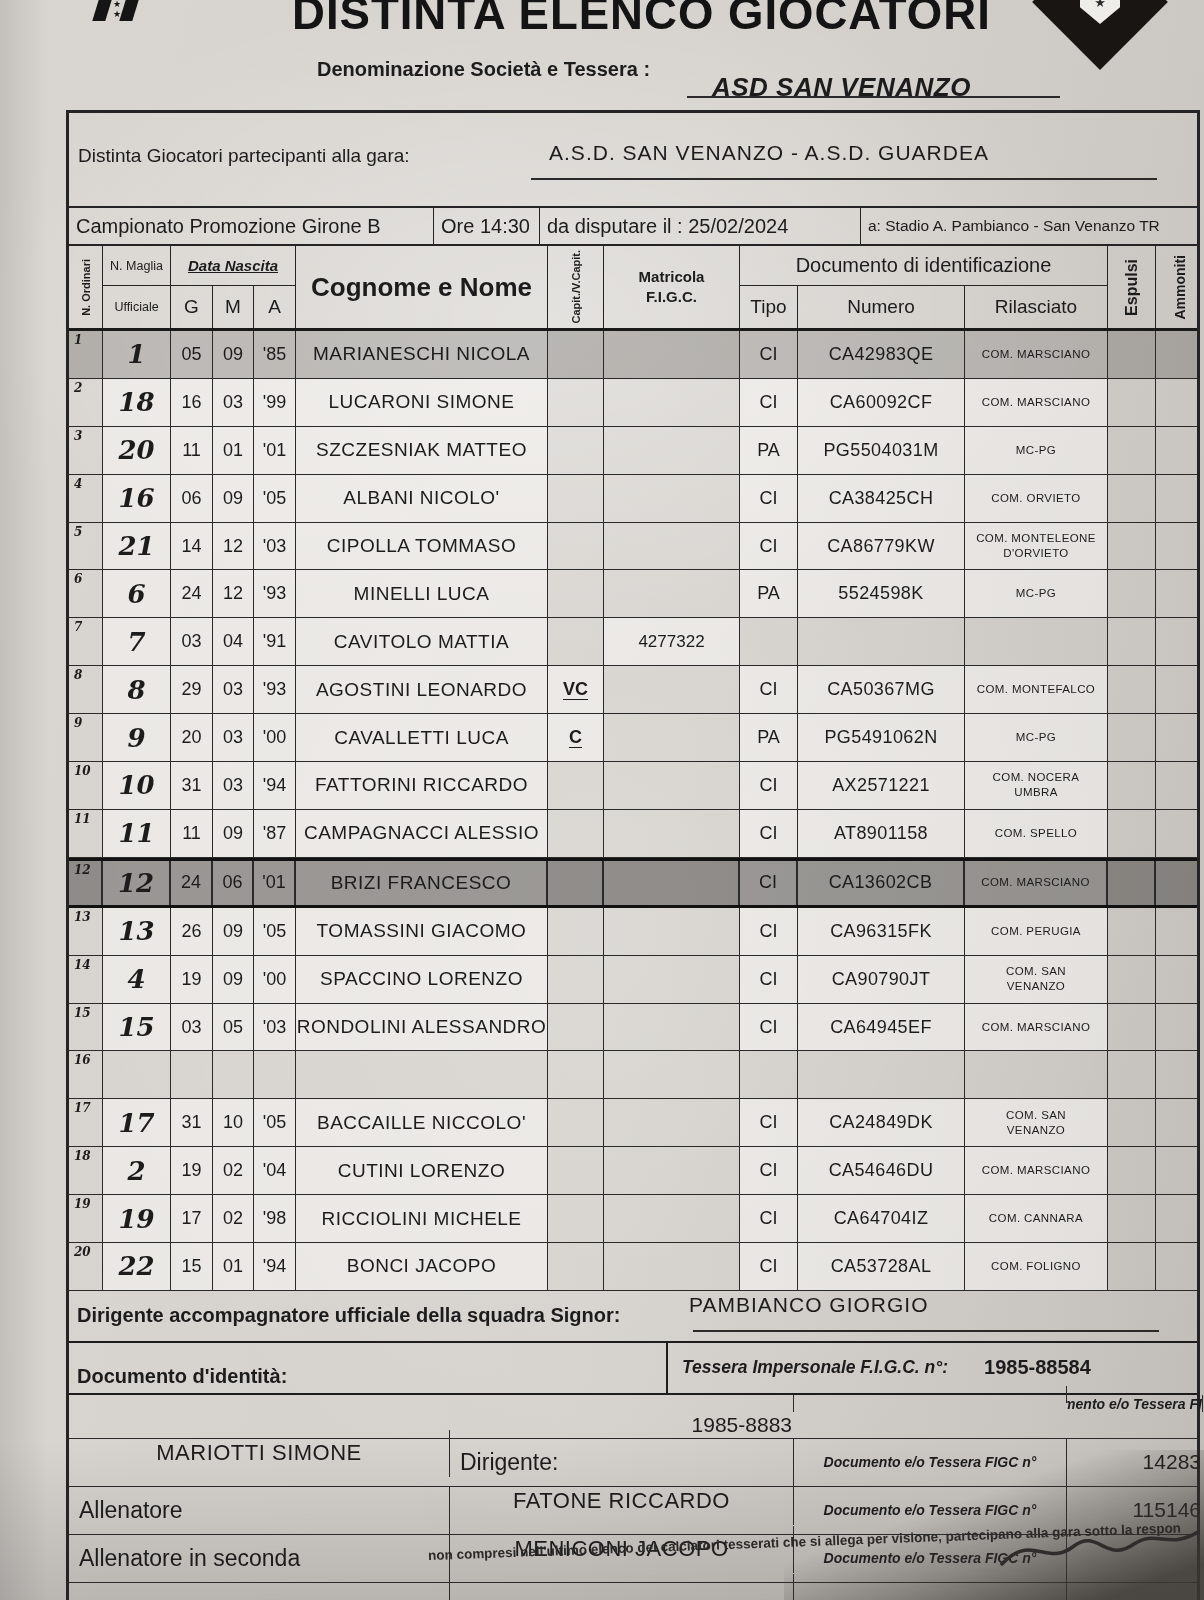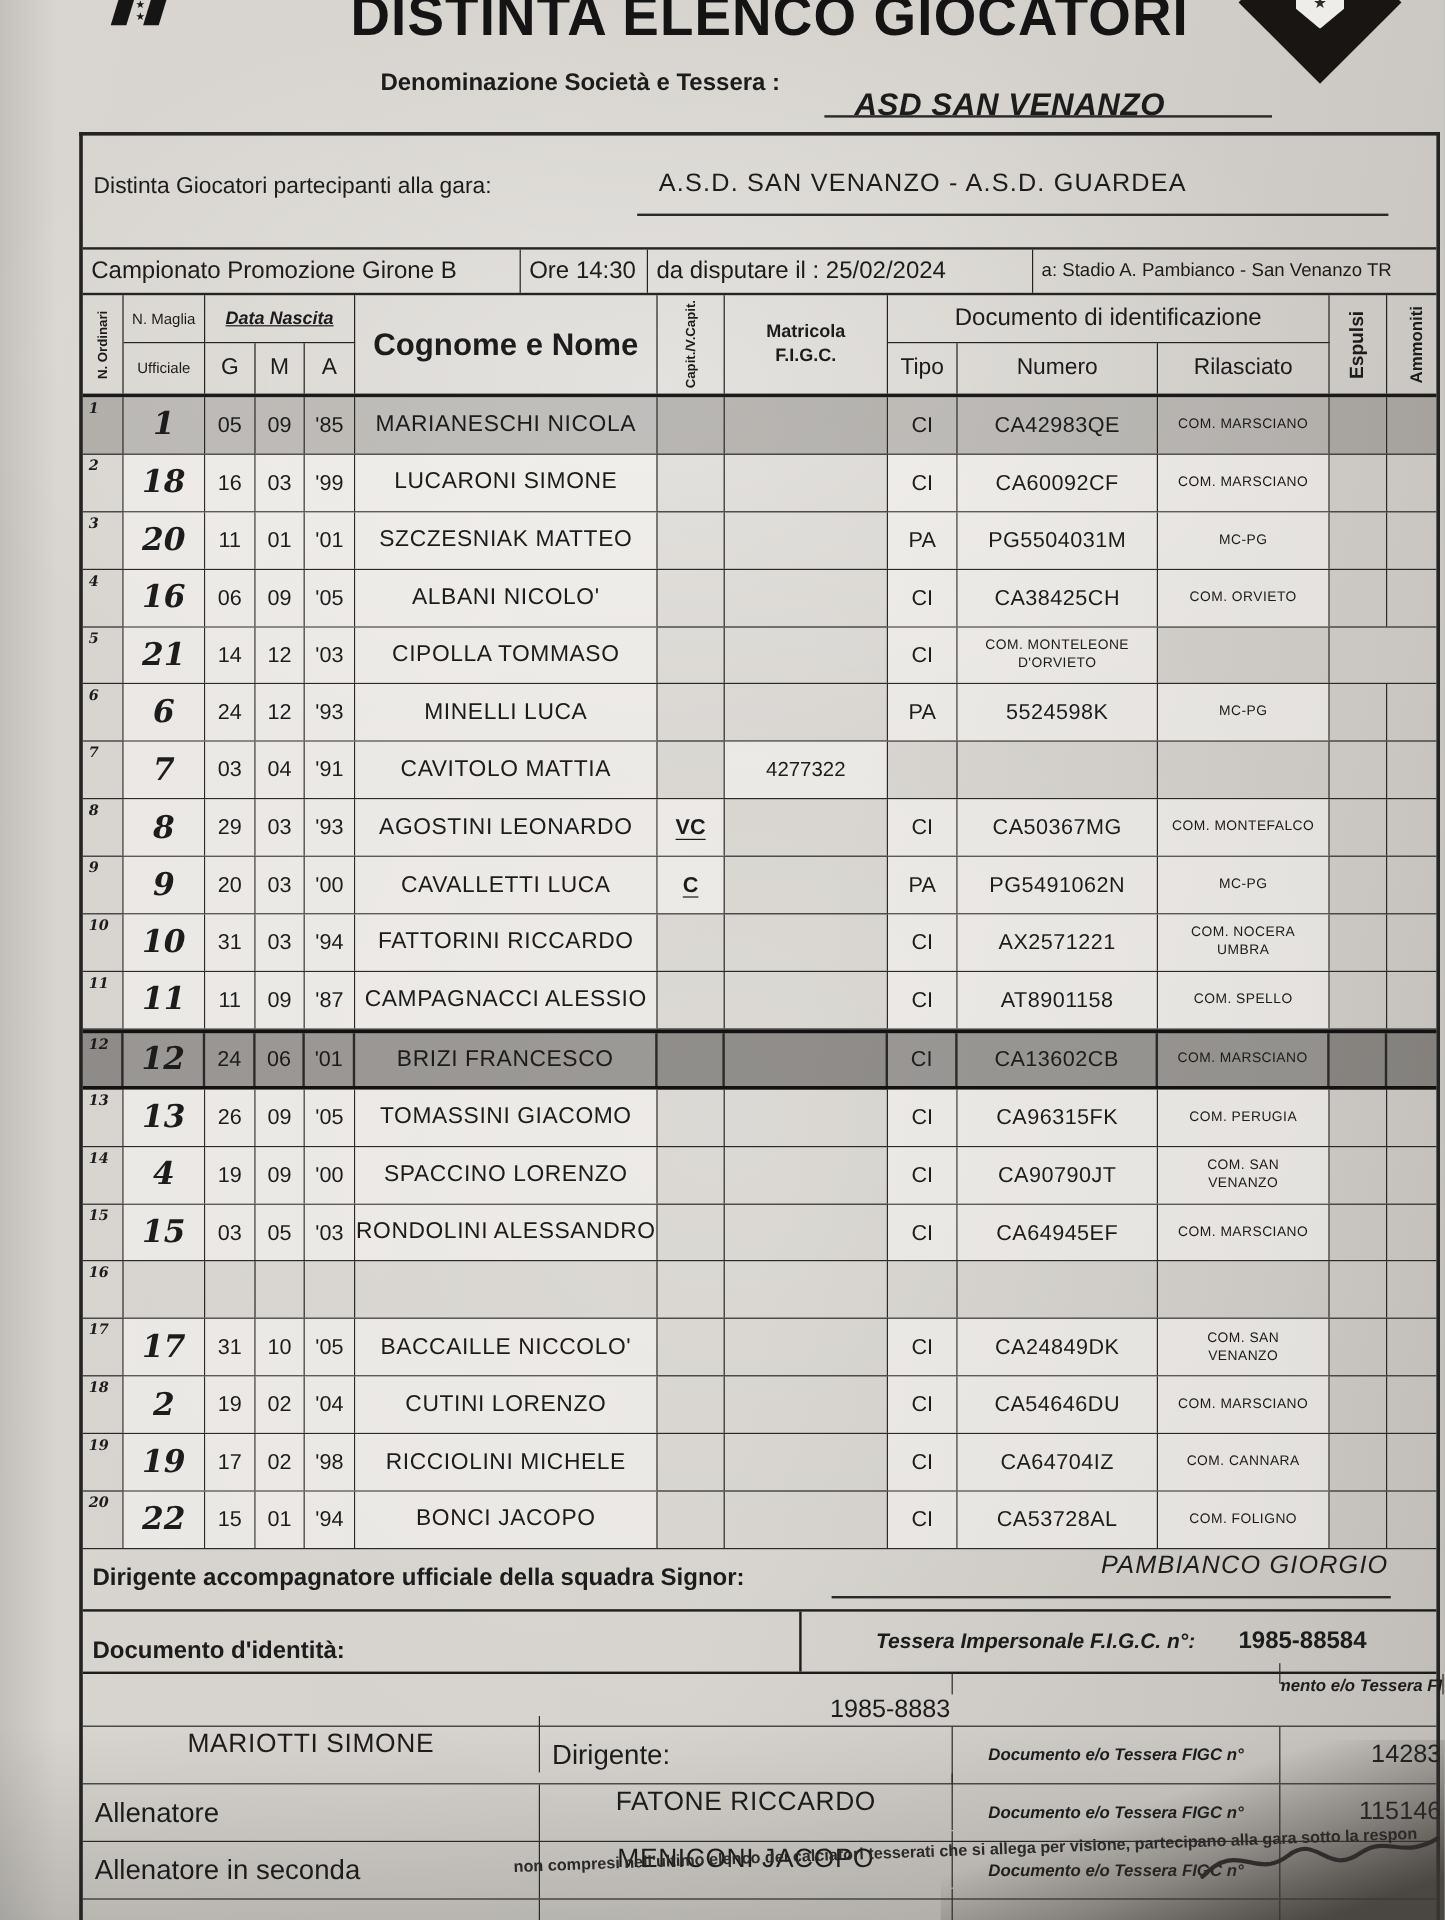--- a/index.html
+++ b/index.html
@@ -81,26 +81,26 @@
     justify-content:center;white-space:nowrap;align-items:center;}
   .lite{background:rgba(253,252,249,.50);}
   .hl1{background:rgba(70,66,62,.27);}
   .hl1 .lite{background:rgba(255,255,255,.12);}
   .hl2{background:rgba(48,46,44,.44);border-top:3px solid #121212;border-bottom:3px solid #121212;height:50px;}
   .hl2 .cell{border-right-width:2.5px;}
   .hl2 .lite{background:rgba(255,255,255,.10);}
   
   .o1{height:52px;border-bottom:2.5px solid #1d1d1d;position:relative;display:flex;align-items:center;}
   .o1-label{padding-left:8px;font-size:20px;font-weight:700;}
-  .o1-value{position:absolute;left:620px;right:40px;top:2px;text-align:right;font-size:21px;letter-spacing:1px;font-style:italic;}
+  .o1-value{position:absolute;left:620px;right:40px;top:2px;text-align:left;font-size:21px;letter-spacing:1px;}
   .o1-line{position:absolute;left:624px;right:38px;bottom:9px;border-bottom:2px solid #2a2a2a;}
   .ob{height:52px;border-bottom:2.5px solid #1d1d1d;display:grid;grid-template-columns:597px 537px;}
   .ob-left{display:flex;align-items:flex-end;padding:0 0 5px 8px;font-size:20px;font-weight:700;}
   .ob-right{border-left:2.5px solid #1d1d1d;display:flex;align-items:center;gap:36px;padding-left:14px;}
-  .ob-right .tl{font-size:17.5px;font-weight:700;font-style:italic;margin-left:48px;}
+  .ob-right .tl{font-size:17.5px;font-weight:700;font-style:italic;}
   .ob-right .tv{font-size:20px;font-weight:700;}
   .orow{display:grid;height:48px;border-bottom:1.6px solid #2a2a2a;grid-template-columns:381px 344px 273px 136px;}
   .orow.first{grid-template-columns:725px 273px 136px;height:44px;}
   .orow.last{height:58px;border-bottom:none;}
   .ocell{border-right:1.6px solid #2a2a2a;display:flex;align-items:center;overflow:hidden;}
   .orow .ocell:last-child{border-right:none;}
   .o-role{padding-left:10px;font-size:23px;}
   .o-name{justify-content:center;font-size:22px;letter-spacing:.5px;transform:translateY(-9px);}
   .o-dlab{justify-content:center;font-size:14px;font-weight:700;font-style:italic;white-space:nowrap;}
   .o-num{justify-content:flex-end;padding-right:2px;font-size:21px;}
@@ -262,20 +262,21 @@
         <div class="trow">
           <div class="cell c-ord">5</div>
           <div class="cell c-maglia auto-lite lite">21</div>
           <div class="cell c-date auto-lite lite">14</div>
           <div class="cell c-date auto-lite lite">12</div>
           <div class="cell c-date auto-lite lite">'03</div>
           <div class="cell c-nome auto-lite lite">CIPOLLA  TOMMASO</div>
           <div class="cell c-capit auto-lite"></div>
           <div class="cell c-matr auto-lite"></div>
           <div class="cell c-tipo auto-lite lite">CI</div>
+          <div class="cell c-num auto-lite lite">CA86779KW</div>
           <div class="cell c-ril auto-lite lite">
             <span>COM. MONTELEONE</span>
             <span>D'ORVIETO</span>
           </div>
           <div class="cell"></div>
           <div class="cell"></div>
         </div>
 
         <div class="trow">
           <div class="cell c-ord">6</div>

